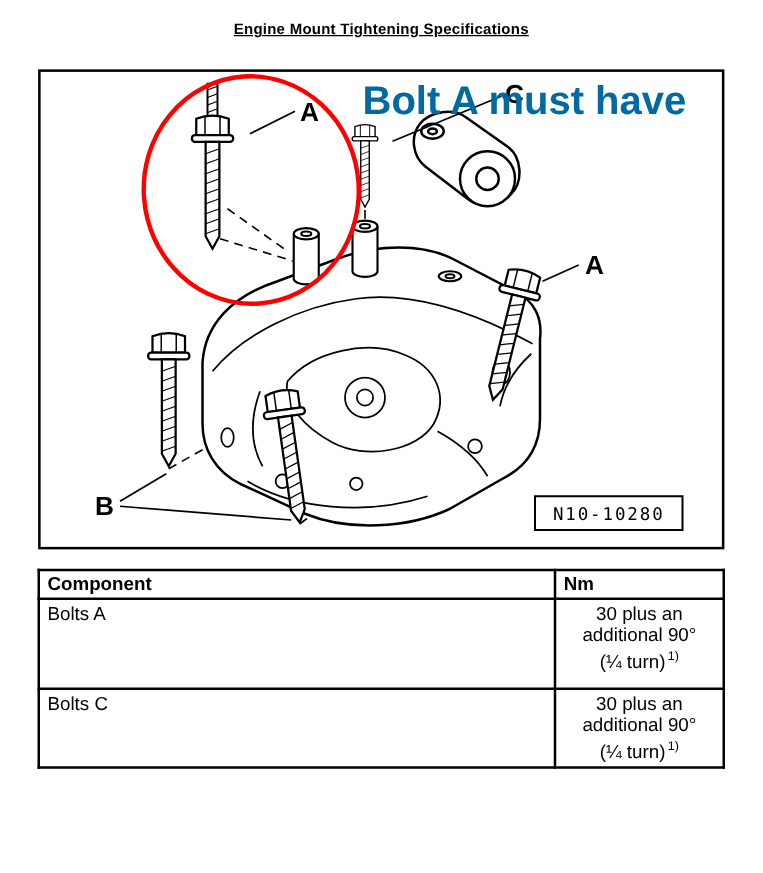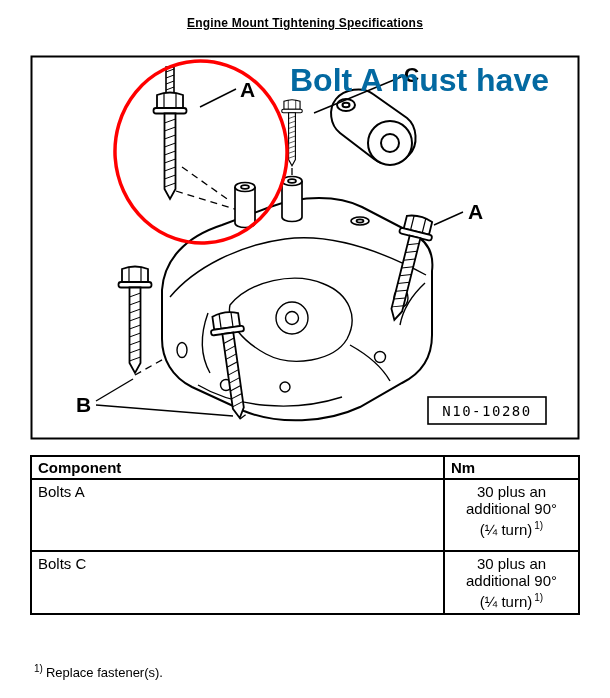--- a/index.html
+++ b/index.html
@@ -189,17 +189,14 @@
       <td class="comp">Bolts C</td>
       <td class="nm">
         <div>30 plus an</div>
         <div>additional 90°</div>
         <div><span>(¼ turn)</span><sup>1)</sup></div>
       </td>
     </tr>
   </tbody>
     </table>
 
-  <div class="footnote">
-    <sup>1)</sup><span>Replace fastener(s).</span>
-  </div>
 
 </div>
 
 </body></html>

